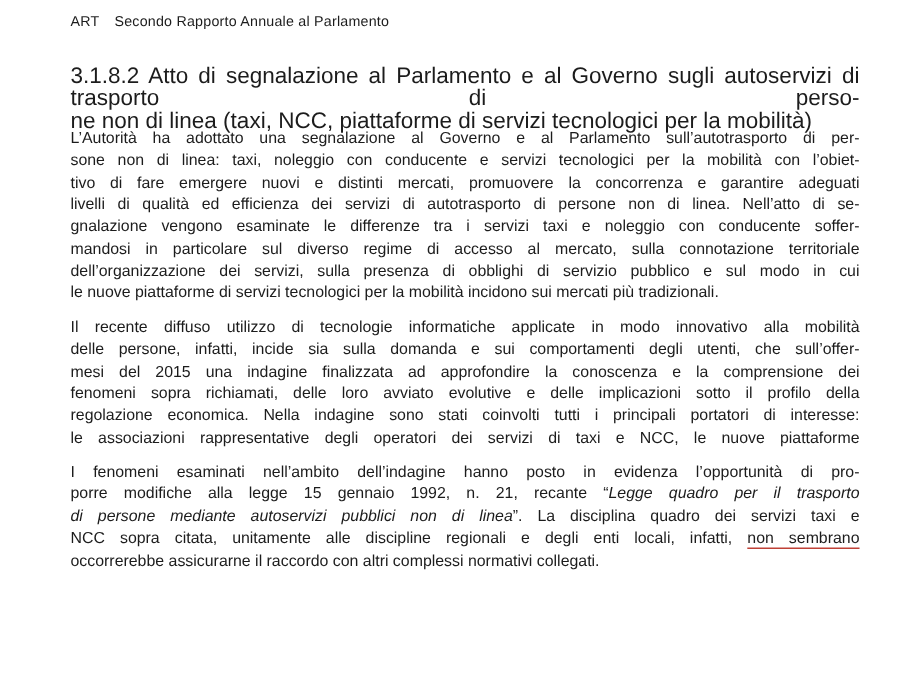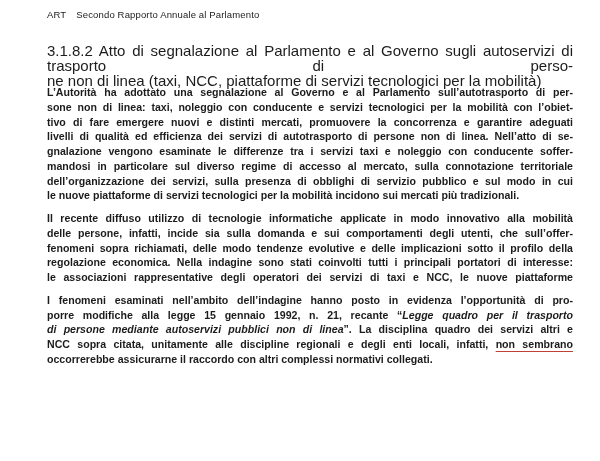--- a/index.html
+++ b/index.html
@@ -24,21 +24,21 @@
   }
   .running-header .brand{display:inline-block;margin-right:10px;}
 
   .section-heading{
     position:absolute;left:47px;top:44px;width:526px;
     font-size:15px;line-height:14.8px;
   }
 
   .doc-body{
     position:absolute;left:47px;top:85px;width:526px;
-    font-size:10.6px;line-height:14.75px;font-weight:bold;
+    font-size:10.6px;line-height:14.75px;
   }
   .paragraph{margin:0 0 8px 0;}
   .paragraph:last-child{margin-bottom:15px;}
 
   .line{
     text-align:justify;
     text-align-last:justify;
     white-space:normal;
   }
   .line.last{text-align-last:left;}
@@ -72,26 +72,27 @@
         <div class="line"><span>tivo di fare emergere nuovi e distinti mercati, promuovere la concorrenza e garantire adeguati</span></div>
         <div class="line"><span>livelli di qualità ed efficienza dei servizi di autotrasporto di persone non di linea. Nell’atto di se-</span></div>
         <div class="line"><span>gnalazione vengono esaminate le differenze tra i servizi taxi e noleggio con conducente soffer-</span></div>
         <div class="line"><span>mandosi in particolare sul diverso regime di accesso al mercato, sulla connotazione territoriale</span></div>
         <div class="line"><span>dell’organizzazione dei servizi, sulla presenza di obblighi di servizio pubblico e sul modo in cui</span></div>
         <div class="line last"><span>le nuove piattaforme di servizi tecnologici per la mobilità incidono sui mercati più tradizionali.</span></div>
       </div>
       <div class="paragraph">
         <div class="line"><span>Il recente diffuso utilizzo di tecnologie informatiche applicate in modo innovativo alla mobilità</span></div>
         <div class="line"><span>delle persone, infatti, incide sia sulla domanda e sui comportamenti degli utenti, che sull’offer-</span></div>
-        <div class="line"><span>fenomeni sopra richiamati, delle modo tendenze evolutive e delle implicazioni sotto il profilo della</span></div>
+        <div class="line"><span>mesi del 2015 una indagine finalizzata ad approfondire la conoscenza e la comprensione dei</span></div>
+        <div class="line"><span>fenomeni sopra richiamati, delle loro avviato evolutive e delle implicazioni sotto il profilo della</span></div>
         <div class="line"><span>regolazione economica. Nella indagine sono stati coinvolti tutti i principali portatori di interesse:</span></div>
         <div class="line"><span>le associazioni rappresentative degli operatori dei servizi di taxi e NCC, le nuove piattaforme</span></div>
       </div>
       <div class="paragraph">
         <div class="line"><span>I fenomeni esaminati nell’ambito dell’indagine hanno posto in evidenza l’opportunità di pro-</span></div>
         <div class="line"><span>porre modifiche alla legge 15 gennaio 1992, n. 21, recante “</span><span class="it">Legge quadro per il trasporto</span></div>
-        <div class="line"><span class="it">di persone mediante autoservizi pubblici non di linea</span><span>”. La disciplina quadro dei servizi altri e</span></div>
+        <div class="line"><span class="it">di persone mediante autoservizi pubblici non di linea</span><span>”. La disciplina quadro dei servizi taxi e</span></div>
         <div class="line"><span>NCC sopra citata, unitamente alle discipline regionali e degli enti locali, infatti, </span><span class="ul">non sembrano</span></div>
         <div class="line last"><span>occorrerebbe assicurarne il raccordo con altri complessi normativi collegati.</span></div>
       </div>
     </div>
 
 </div>
 
 </body></html>

